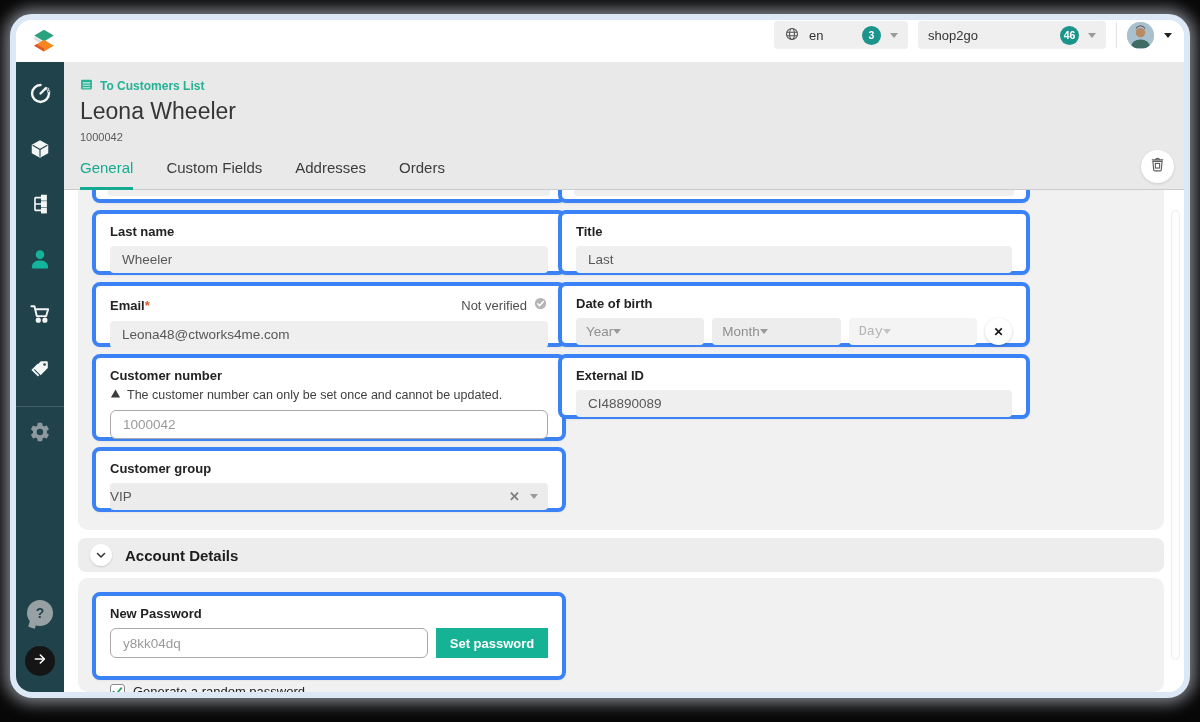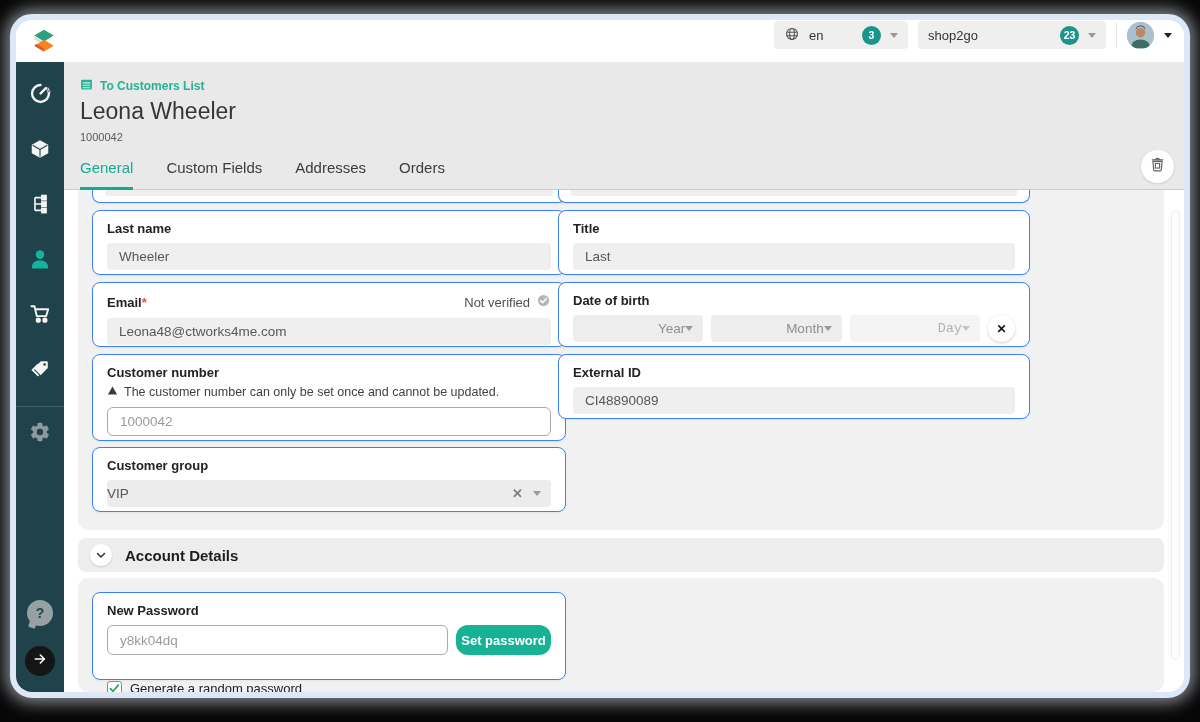--- a/index.html
+++ b/index.html
@@ -57,53 +57,53 @@
   .body { position:absolute; top:128px; left:0; right:0; bottom:0; background:#fff; }
   .panel { position:absolute; left:14px; width:1086px; background:#f1f1f2; }
   .panel1 { top:0; height:340px; border-radius:0 0 10px 10px; }
   .accountbar { position:absolute; left:14px; top:348px; width:1086px; height:34px; background:#ededee;
     border-radius:8px; display:flex; align-items:center; gap:13px; padding:0 12px; }
   .chev-circle { width:22px; height:22px; border-radius:50%; background:#fff; box-shadow:0 1px 2px rgba(0,0,0,.15);
     display:flex; align-items:center; justify-content:center; cursor:pointer; }
   .accountbar .sec-title { font-size:15px; font-weight:bold; color:#1d1d1d; }
   .panel2 { top:388px; height:114px; border-radius:10px; }
 
-  .card { position:absolute; background:#fff; border:1px solid #3b82f6; border-radius:8px;
+  .card { position:absolute; background:#fff; border:4px solid #3b82f6; border-radius:8px;
     box-shadow:0 1px 2px rgba(0,0,0,.05); padding:10px 14px; }
   .col-l { left:14px; width:474px; }
   .col-r { left:480px; width:472px; }
   .clip-card { top:0; height:13px; border-radius:0 0 8px 8px; border-top:none; padding:0; overflow:hidden; }
   .clip-card .sliver { position:absolute; left:12px; right:12px; top:0; height:6px; background:#efefef; border-radius:0 0 3px 3px; }
 
   .lbl { font-size:13px; font-weight:bold; color:#222; }
   .lbl .req { color:#e0592a; }
   .ro-input { margin-top:7px; height:27px; background:#efefef; border-radius:4px;
     display:flex; align-items:center; padding:0 12px; font-size:13.5px; color:#575757; }
   .ed-input { margin-top:8px; height:29px; width:100%; background:#fff; border:1px solid #a9a9a9; border-radius:6px;
     padding:0 12px; font-size:13.5px; color:#9a9a9a; font-family:"Liberation Sans", sans-serif; outline:none; }
   .label-row { display:flex; align-items:center; justify-content:space-between; }
   .status { display:flex; align-items:center; gap:6px; font-size:13px; color:#4f4f4f; font-weight:normal; }
   .warn-row { margin-top:5px; display:flex; align-items:center; gap:6px; font-size:12.5px; color:#3f3f3f; }
   .dob-row { display:flex; align-items:center; gap:8px; margin-top:7px; }
   .sel { flex:1; height:27px; background:#ededee; border-radius:4px; display:flex; align-items:center;
-    justify-content:flex-end; padding:0 10px; font-size:13.5px; color:#8f8f8f; cursor:pointer; }
+    justify-content:flex-start; padding:0 10px; font-size:13.5px; color:#8f8f8f; cursor:pointer; }
   .sel.disabled { background:#f4f4f5; color:#b3b3b3;font-family:Liberation Mono, monospace; }
   .sel.disabled .caret { border-top-color:#c4c4c4; }
   .x-round { width:27px; height:27px; flex:0 0 27px; border-radius:50%; background:#fff;
     box-shadow:0 1px 3px rgba(0,0,0,.2); display:flex; align-items:center; justify-content:center;
     font-weight:bold; font-size:12px; color:#111; cursor:pointer; }
   .group-sel { margin-top:7px; height:27px; background:#ececec; border-radius:4px; display:flex;
     align-items:center; padding:0 10px 0 0; font-size:13.5px; color:#575757; cursor:pointer; }
   .group-sel .grow { flex:1; }
   .clear-x { color:#7f7f7f; font-size:13px; font-weight:bold; margin-right:10px; cursor:pointer; }
 
   .pw-row { display:flex; align-items:center; gap:8px; margin-top:7px; }
   .pw-input { flex:1; height:30px; background:#fff; border:1px solid #a9a9a9; border-radius:6px;
     padding:0 12px; font-size:13.5px; color:#9a9a9a; font-family:"Liberation Sans", sans-serif; outline:none; }
-  .teal-btn { width:95px; height:30px; border:none; border-radius:12px; background:#16b295; color:#fff;
+  .teal-btn { width:112px; height:30px; border:none; border-radius:0; background:#16b295; color:#fff;
     font-size:13px; font-weight:bold; cursor:pointer; font-family:"Liberation Sans", sans-serif; }
   .cb-row { display:flex; align-items:center; gap:8px; margin-top:26px; }
   .cbx { width:15px; height:15px; border:1.5px solid #8b8b8b; border-radius:3px; background:#fff;
     display:flex; align-items:center; justify-content:center; cursor:pointer; }
   .cb-label { font-size:13px; color:#222; }
 
   .scroll-thumb { position:absolute; right:4px; top:20px; width:9px; height:450px;
     background:#fdfdfd; border:1px solid #ededed; border-radius:5px; }
 </style>
 </head>
@@ -130,21 +130,21 @@
               <line x1="4" y1="9.3" x2="20" y2="9.3"></line>
                 <line x1="4" y1="14.7" x2="20" y2="14.7"></line>
             </svg>
           </span>
           <span class="grow">en</span>
           <span class="badge">3</span>
           <span class="caret"></span>
         </div>
         <div class="select-box proj-box">
           <span class="grow">shop2go</span>
-          <span class="badge">23</span>
+          <span class="badge">46</span>
           <span class="caret"></span>
         </div>
         <div class="tb-divider"></div>
         <div class="avatar">
           <svg width="27" height="27" viewBox="0 0 24 24">
             <rect width="24" height="24" fill="#a9c0cf"></rect>
             <circle cx="12" cy="9.5" r="4.2" fill="#b98a63"></circle>
             <path d="M7.6 8.2a4.4 4.4 0 0 1 8.8 0l-.4-2.6a4.4 4.4 0 0 0-8 0z" fill="#33281f"></path>
             <path d="M3.5 23c0-5 4-7.5 8.5-7.5s8.5 2.5 8.5 7.5z" fill="#3e6b63"></path>
           </svg>

